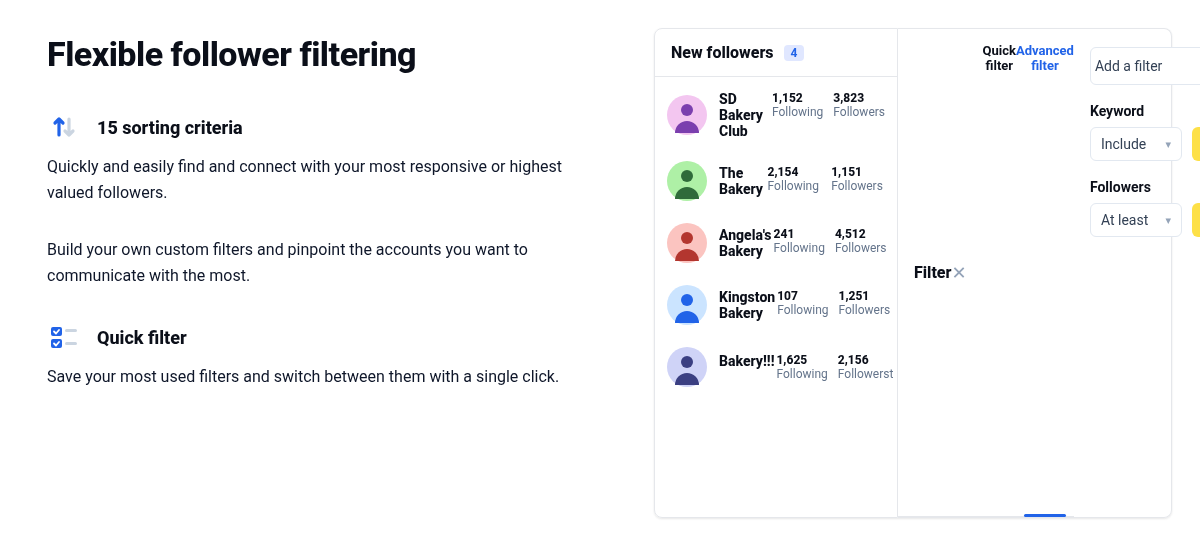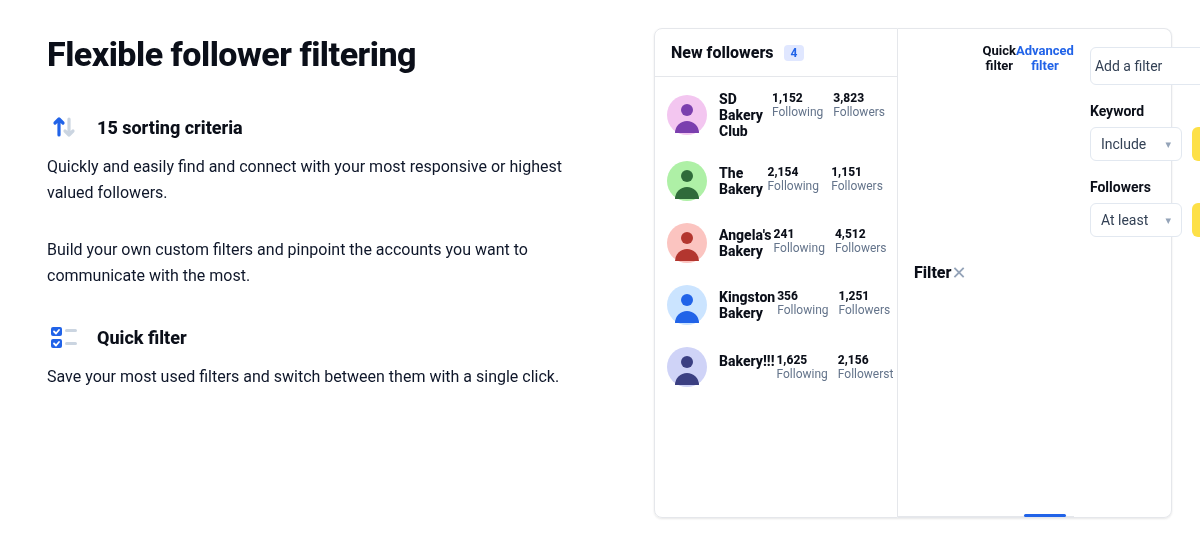--- a/index.html
+++ b/index.html
@@ -353,21 +353,21 @@
           <div class="follower-row">
             <div class="avatar" style="background: rgb(203, 228, 255);">
               <svg width="40" height="40" viewBox="0 0 40 40">
                 <circle cx="20" cy="15" r="6" fill="#2163e8"></circle>
                 <path d="M8 38 a12 12 0 0 1 24 0 z" fill="#2163e8"></path>
               </svg>
             </div>
             <div class="follower-info">
               <div class="follower-name">Kingston Bakery</div>
               <div class="follower-stats">
-                <span><strong>356</strong> Following</span>
+                <span><strong>107</strong> Following</span>
                 <span><strong>1,251</strong> Followers</span>
               </div>
             </div>
           </div>
           <div class="follower-row">
             <div class="avatar" style="background: rgb(207, 211, 247);">
               <svg width="40" height="40" viewBox="0 0 40 40">
                 <circle cx="20" cy="15" r="6" fill="#3b3f82"></circle>
                 <path d="M8 38 a12 12 0 0 1 24 0 z" fill="#3b3f82"></path>
               </svg>

